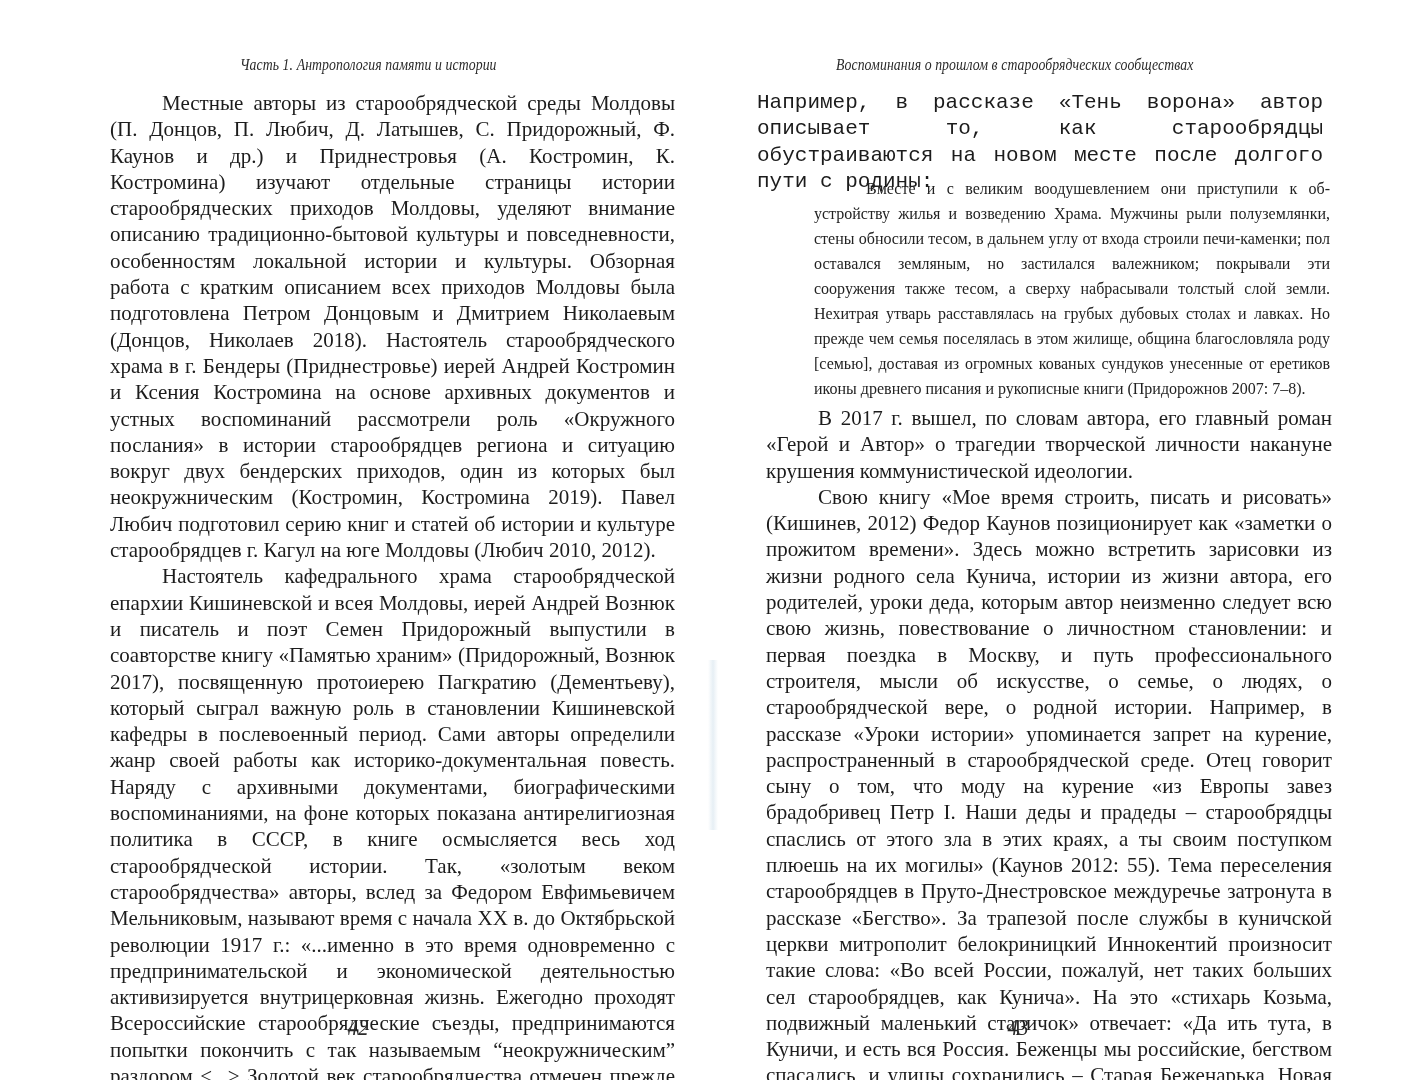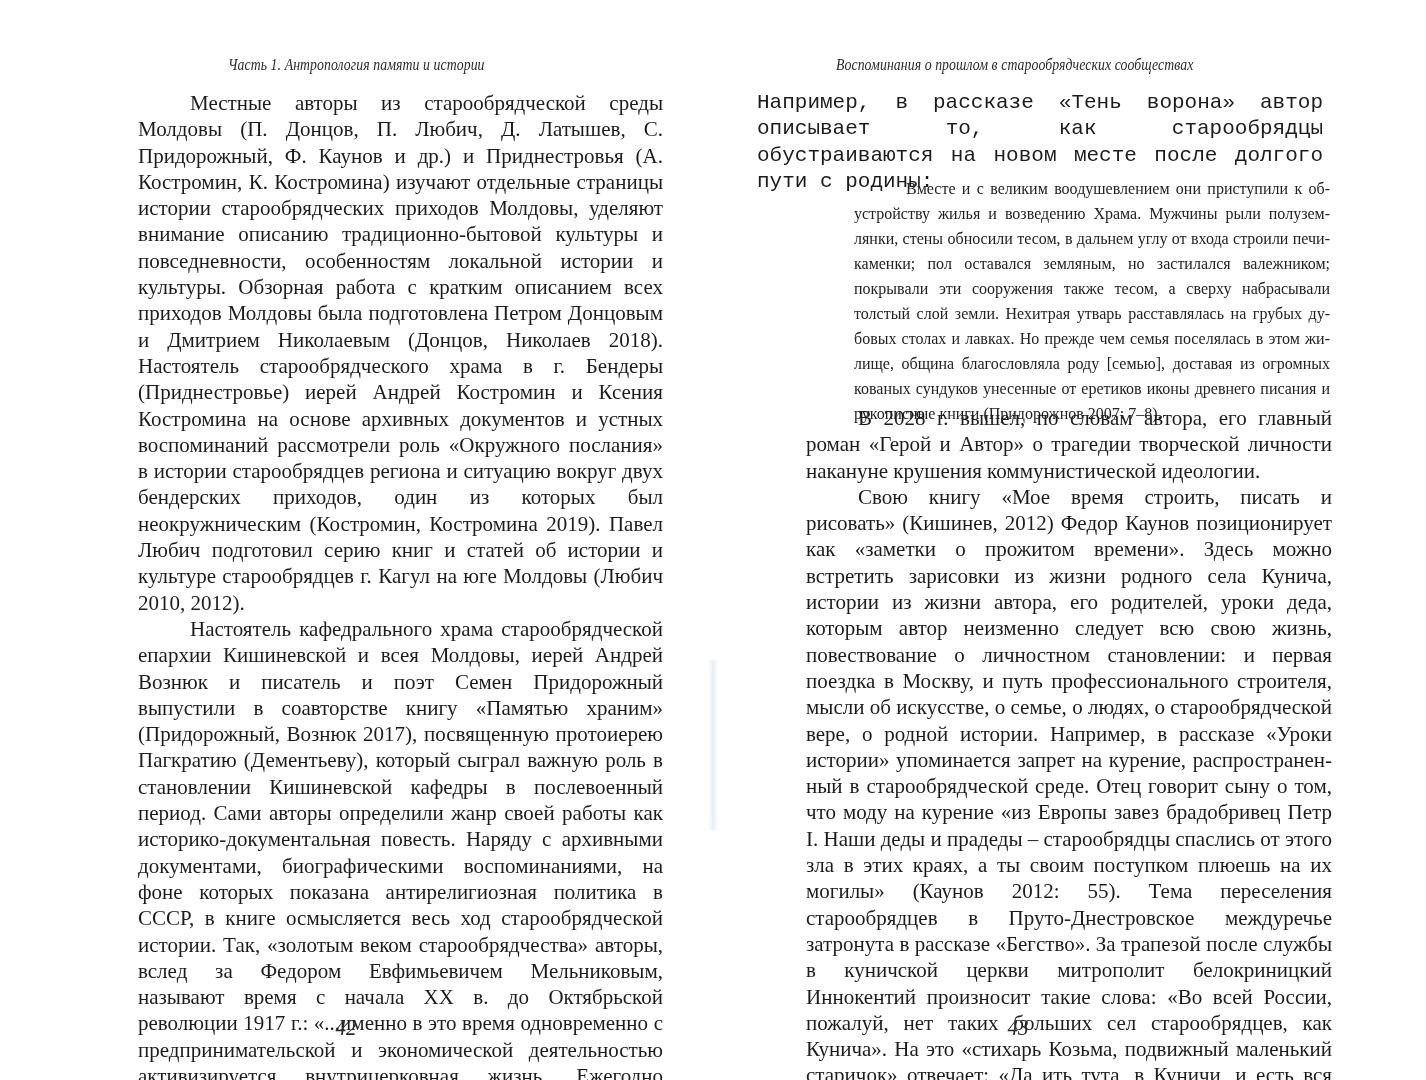--- a/index.html
+++ b/index.html
@@ -29,21 +29,21 @@
       width: 10px;
       height: 170px;
       background: linear-gradient(to right, rgba(220,232,240,0) 0%, rgba(220,232,240,0.7) 50%, rgba(220,232,240,0) 100%);
     }
     .page {
       position: absolute;
       top: 0;
       height: 1080px;
     }
     .page-left {
-      left: 0;
+      left: 12px;
       width: 713px;
       padding-left: 30px;
     }
     .page-right {
       left: 713px;
       width: 713px;
     }
     .running-head {
       position: absolute;
       top: 56px;
@@ -90,21 +90,20 @@
       left: 53px;
       top: 405px;
       width: 566px;
     }
     p {
       margin: 0;
       text-indent: 0;
     }
     p.indent {
       text-indent: 52px;
-      margin-left: 40px;
     }
     .quote p.indent {
       text-indent: 52px;
     }
     .folio {
       position: absolute;
       top: 1014px;
       font-size: 24px;
       font-style: italic;
       color: #2a2a2a;
@@ -137,20 +136,20 @@
 
     <div class="text-block top">
       <p>Например, в рассказе «Тень ворона» автор описывает то, как ста­рообрядцы обустраиваются на новом месте после долгого пути с родины:</p>
     </div>
 
     <div class="quote">
       <p class="indent">Вместе и с великим воодушевлением они приступили к об­устройству жилья и возведению Храма. Мужчины рыли полузем­лянки, стены обносили тесом, в дальнем углу от входа строили пе­чи-каменки; пол оставался земляным, но застилался валежником; покрывали эти сооружения также тесом, а сверху набрасывали толстый слой земли. Нехитрая утварь расставлялась на грубых ду­бовых столах и лавках. Но прежде чем семья поселялась в этом жи­лище, община благословляла роду [семью], доставая из огромных кованых сундуков унесенные от еретиков иконы древнего писания и рукописные книги (Придорожнов 2007: 7–8).</p>
     </div>
 
     <div class="text-block bottom">
-      <p class="indent">В 2028 г. вышел, по словам автора, его главный роман «Ге­рой и Автор» о трагедии творческой личности накануне крушения коммунистической идеологии.</p>
+      <p class="indent">В 2017 г. вышел, по словам автора, его главный роман «Ге­рой и Автор» о трагедии творческой личности накануне крушения коммунистической идеологии.</p>
       <p class="indent">Свою книгу «Мое время строить, писать и рисовать» (Киши­нев, 2012) Федор Каунов позиционирует как «заметки о прожи­том времени». Здесь можно встретить зарисовки из жизни родного села Кунича, истории из жизни автора, его родителей, уроки деда, которым автор неизменно следует всю свою жизнь, повествование о личностном становлении: и первая поездка в Москву, и путь про­фессионального строителя, мысли об искусстве, о семье, о людях, о старообрядческой вере, о родной истории. Например, в рассказе «Уроки истории» упоминается запрет на курение, распространен­ный в старообрядческой среде. Отец говорит сыну о том, что моду на курение «из Европы завез брадобривец Петр I. Наши деды и прадеды – старообрядцы спаслись от этого зла в этих краях, а ты своим поступком плюешь на их могилы» (Каунов 2012: 55). Тема переселения старообрядцев в Пруто-Днестровское междуречье затронута в рассказе «Бегство». За трапезой после службы в ку­ничской церкви митрополит белокриницкий Иннокентий произ­носит такие слова: «Во всей России, пожалуй, нет таких больших сел старообрядцев, как Кунича». На это «стихарь Козьма, подвиж­ный маленький старичок» отвечает: «Да ить тута, в Куничи, и есть вся Россия. Беженцы мы российские, бегством спасались, и улицы сохранились – Старая Беженарька, Новая Беженарька. Тут все и осели, бегством спасли веру и жизни свои...» (Каунов 2012: 84). На страницах книги нашли отражение и современные процессы ми­грации молодежи в города и за границу. В уже упомянутом рас­сказе «Бегство» автор пишет: «Бегут семьями в Россию, в Канаду,</p>
     </div>
 
     <div class="folio">43</div>
   </div>
 
 </div>
 
 </body></html>

